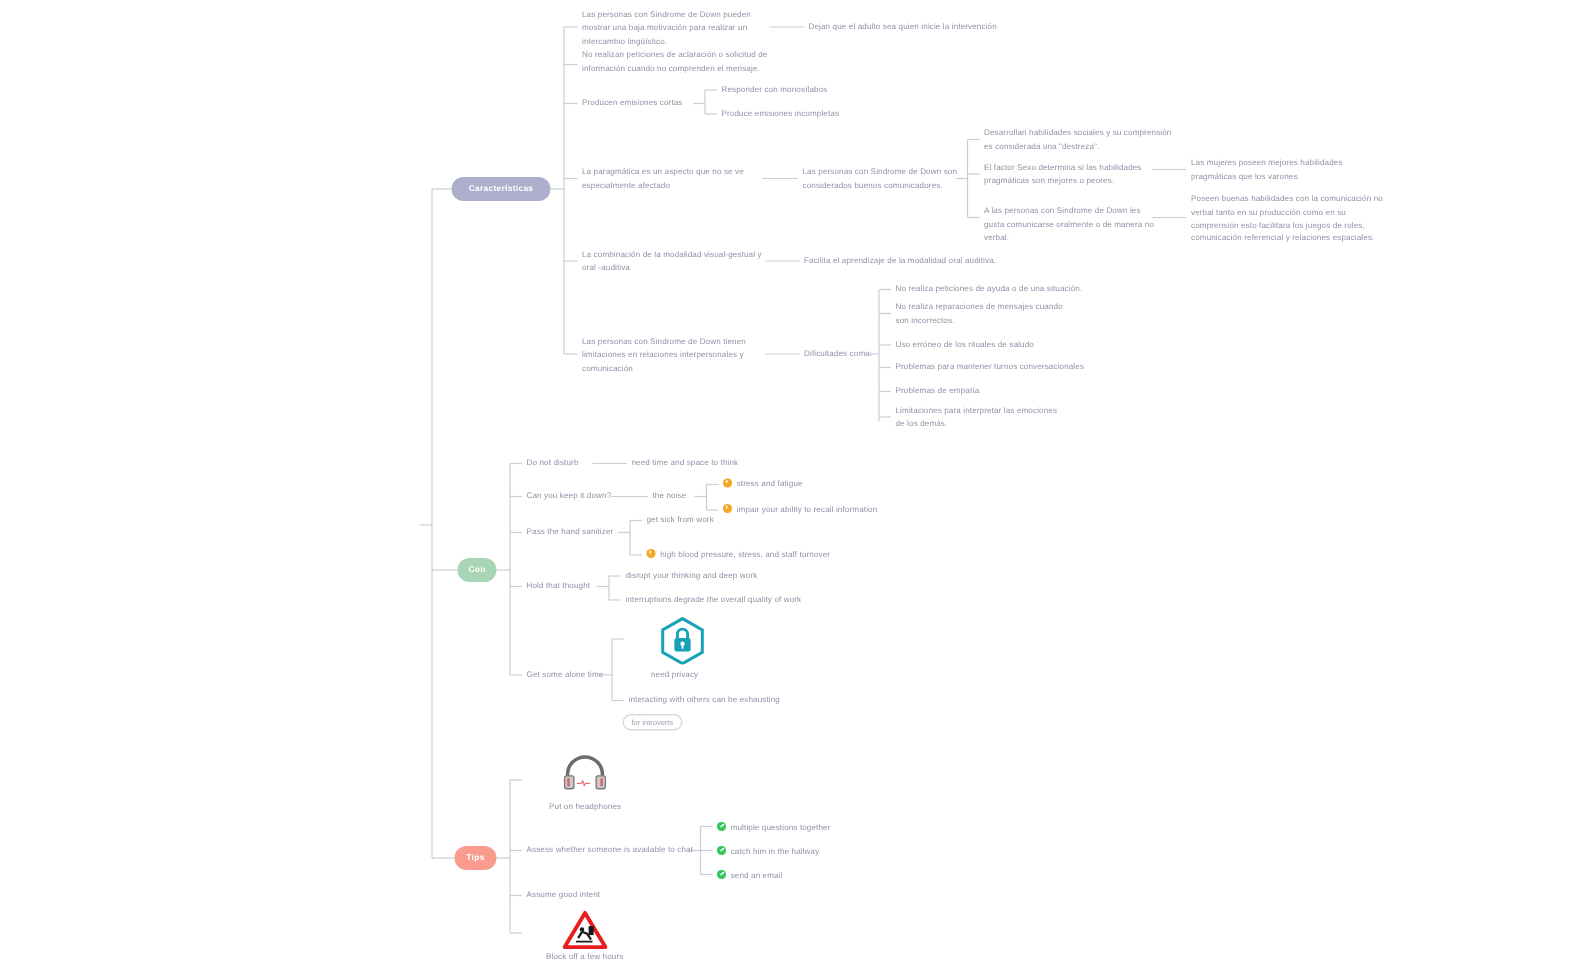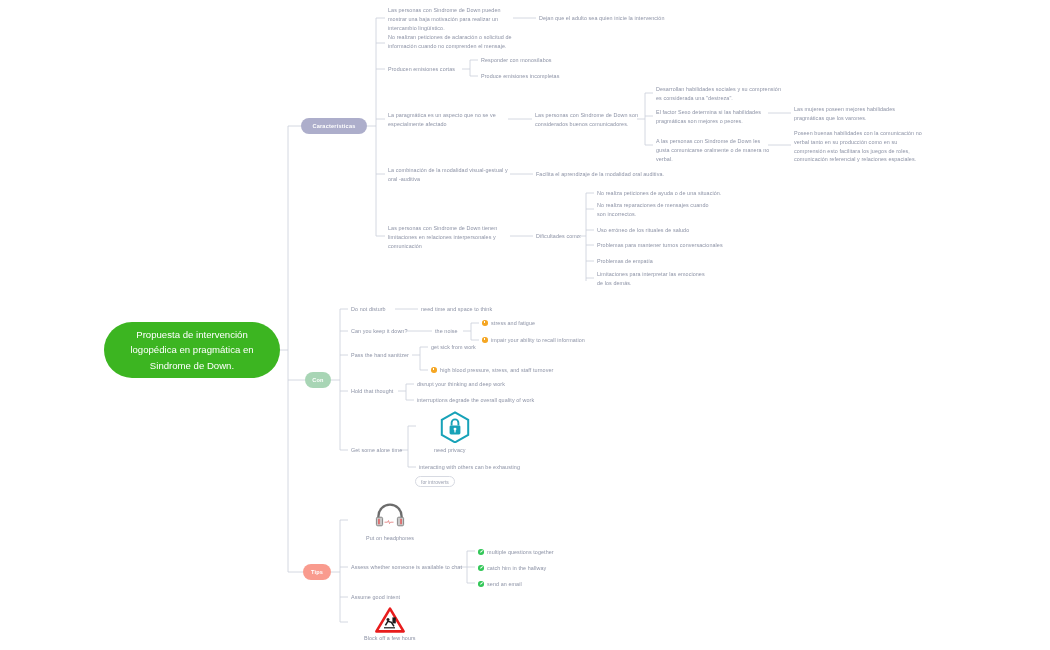--- a/index.html
+++ b/index.html
@@ -211,23 +211,20 @@
       <path d="M340 622 H348"></path>
 
       <path d="M459 567 H467"></path>
       <path d="M467 551 V567 V583"></path>
       <path d="M467 551 H475"></path>
       <path d="M467 567 H475"></path>
       <path d="M467 583 H475"></path>
     </g>
   </svg>
 
-  <div id="root-node">
-    <span>Propuesta de intervención logopédica en pragmática en Sindrome de Down.</span>
-  </div>
 
   <div class="pill" id="pill-caracteristicas">
     <span>Características</span>
   </div>
   <div class="pill" id="pill-con">
     <span>Con</span>
   </div>
   <div class="pill" id="pill-tips">
     <span>Tips</span>
   </div>

